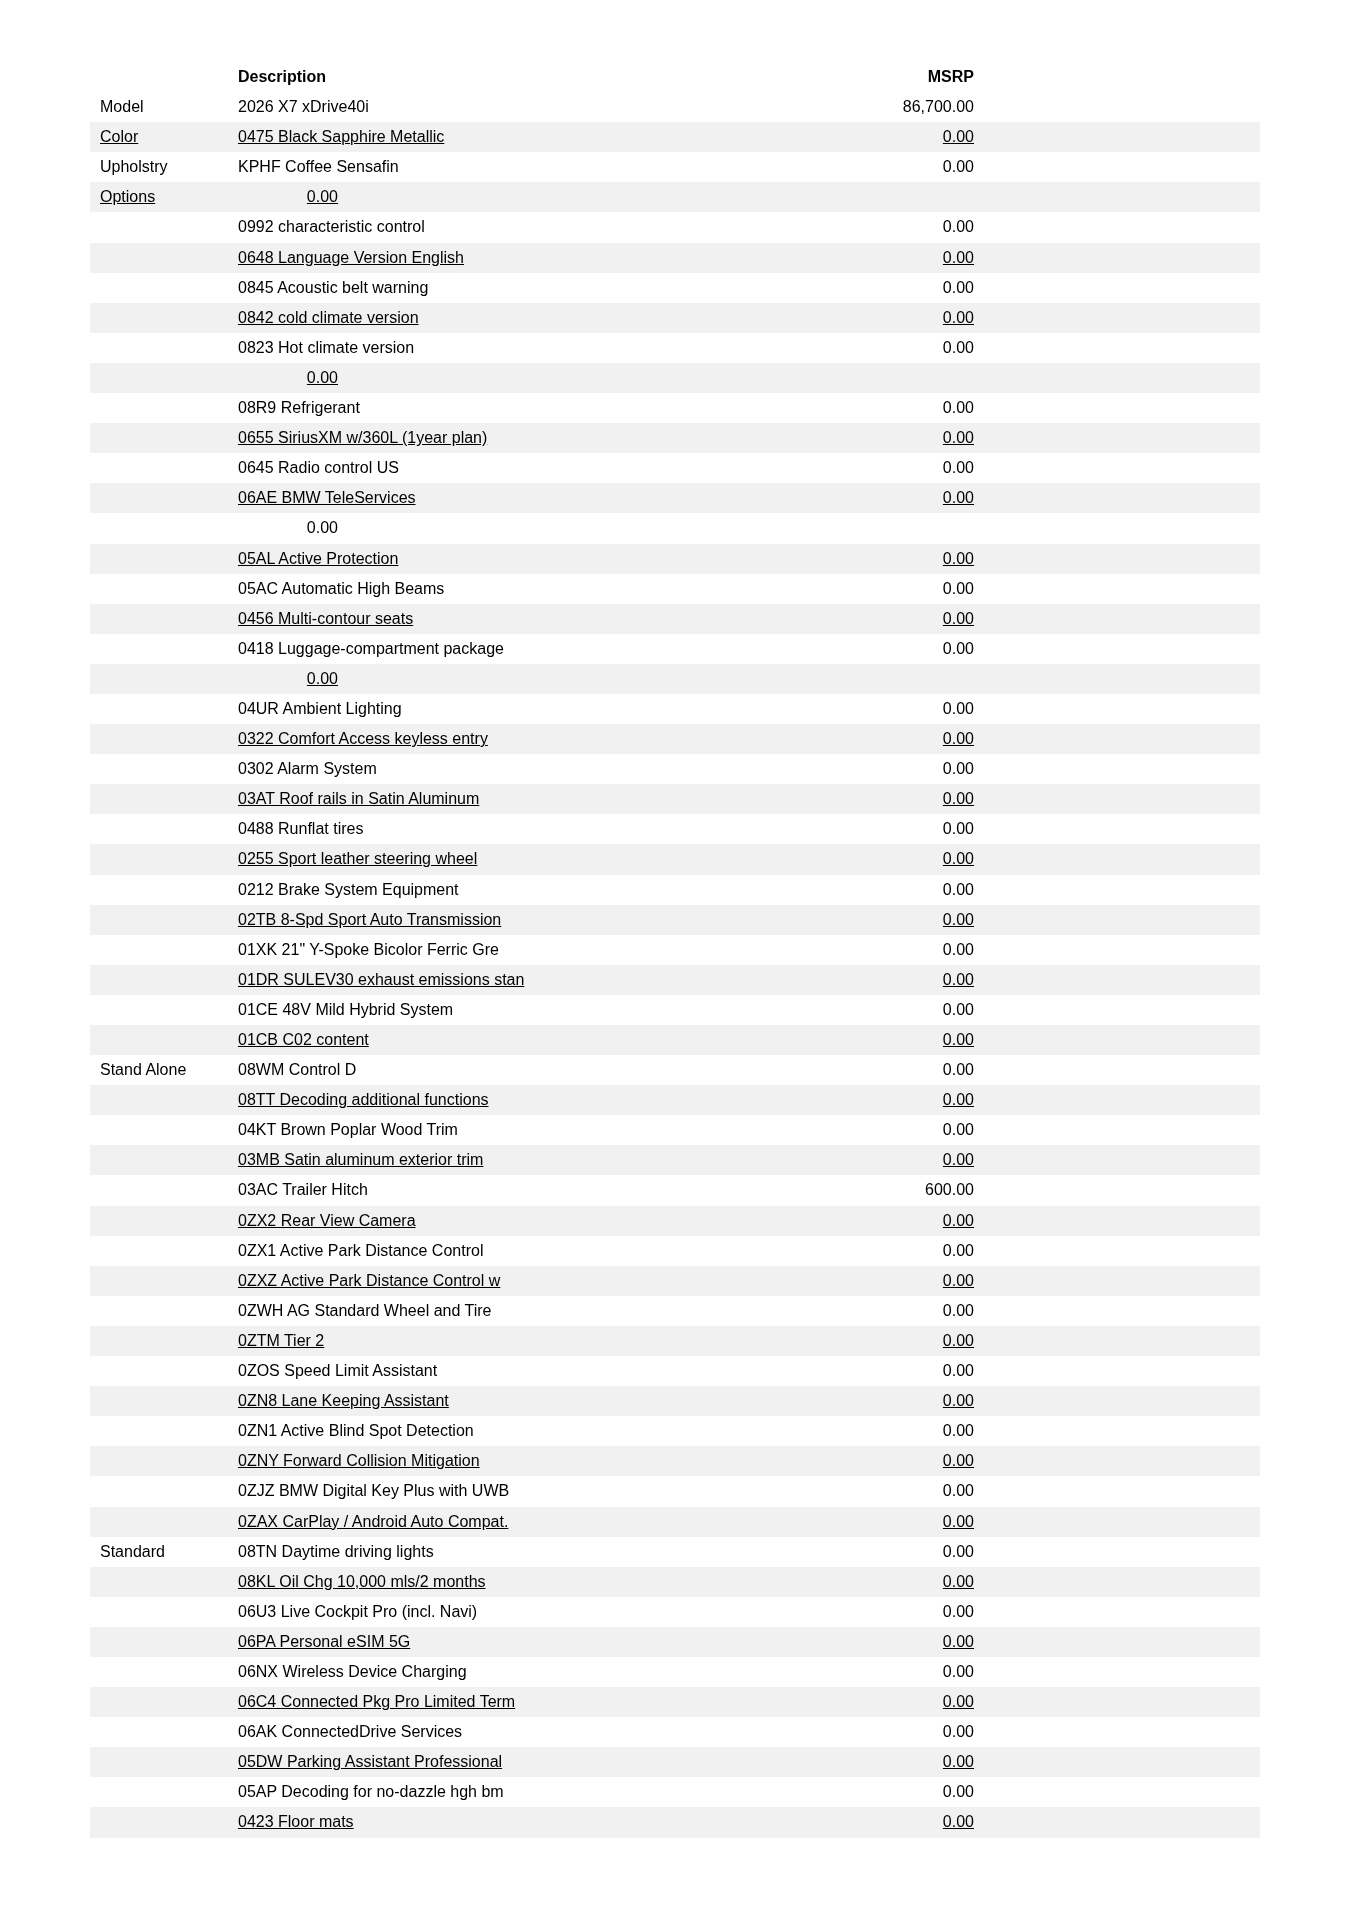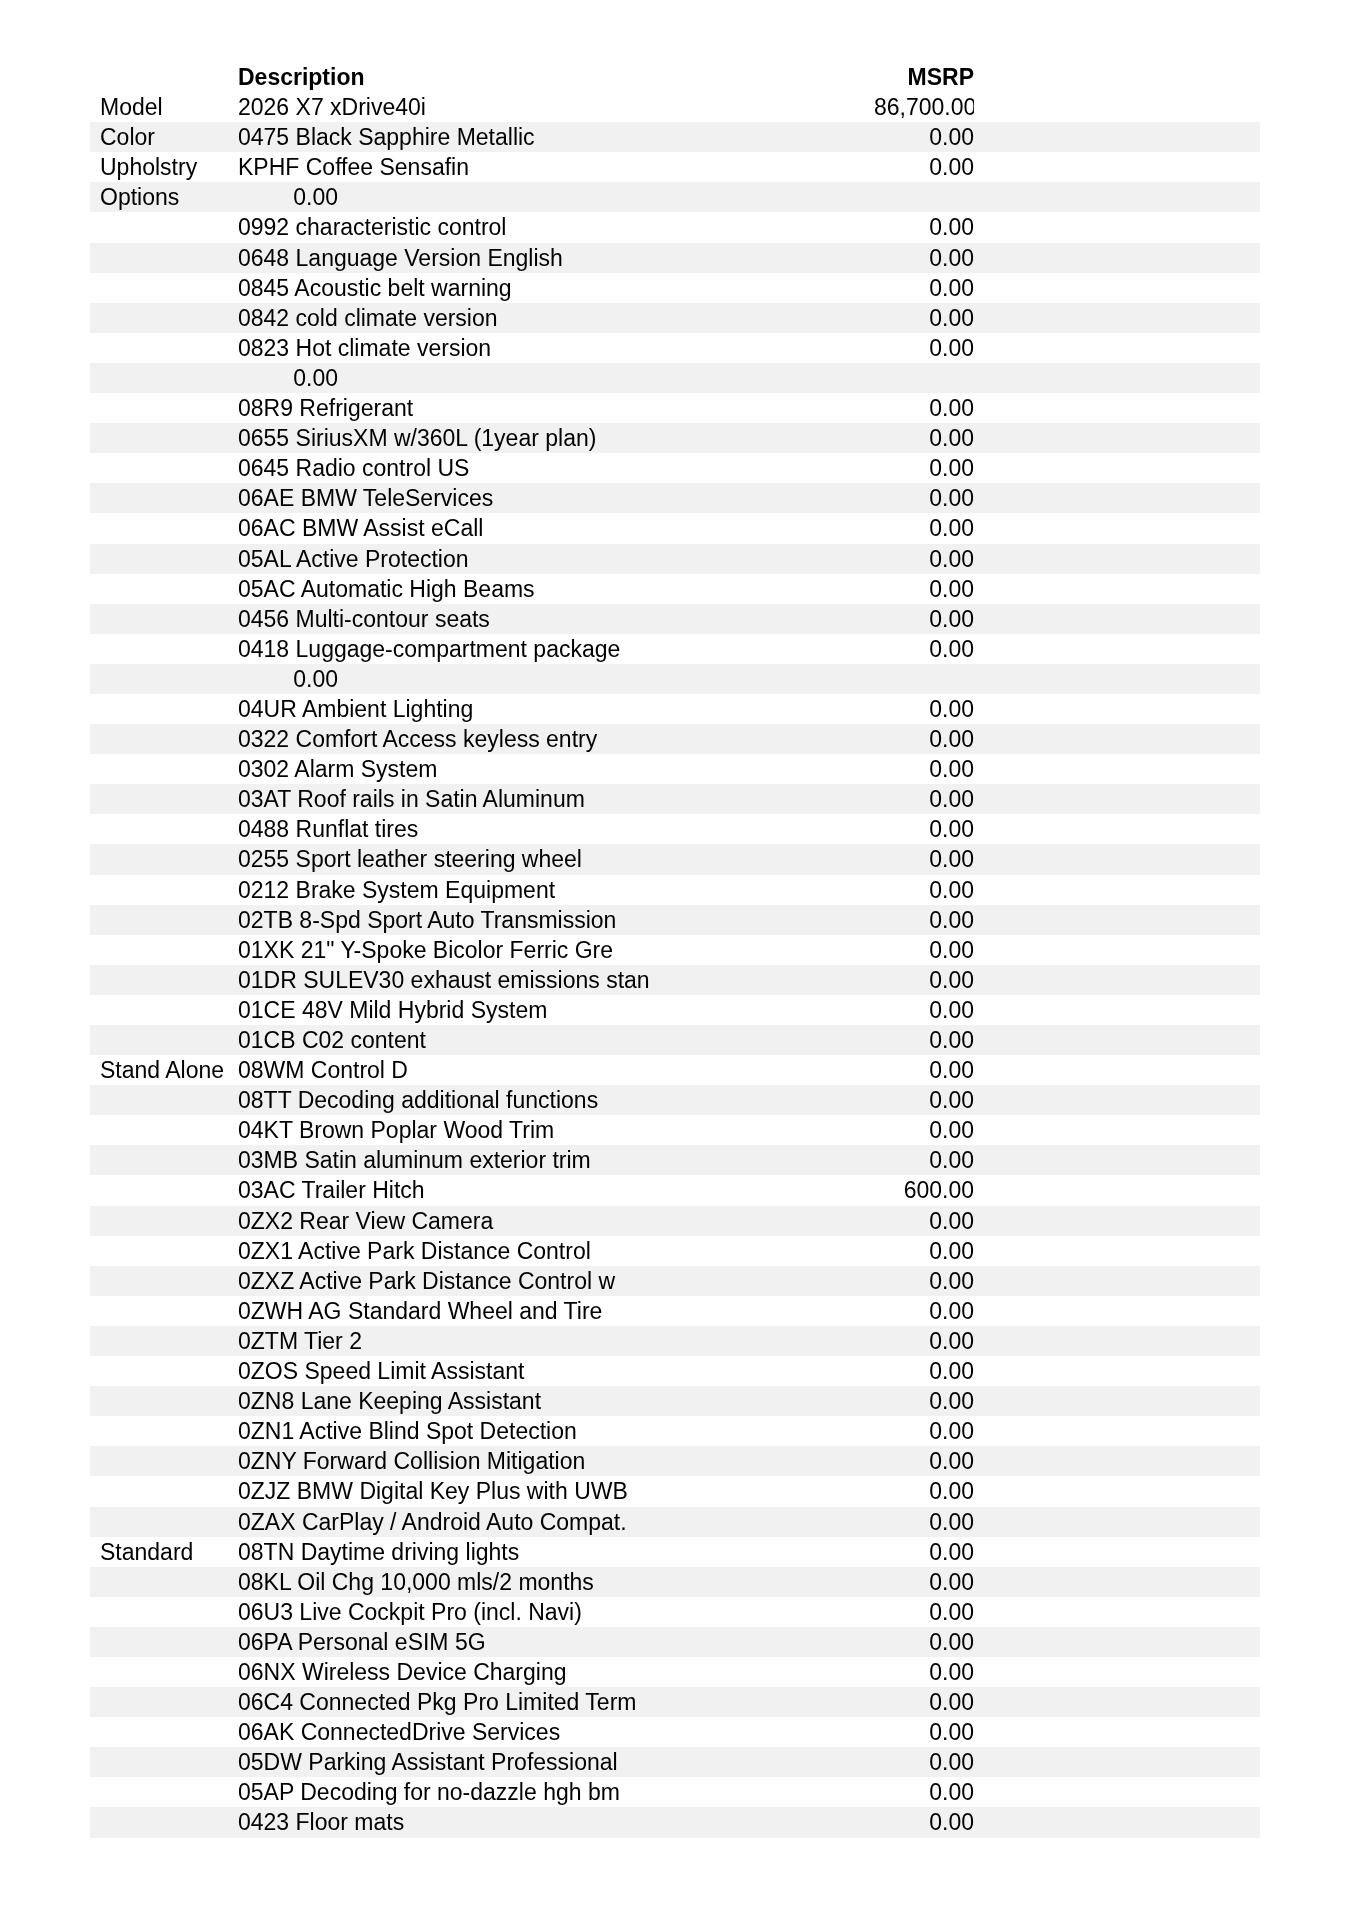--- a/index.html
+++ b/index.html
@@ -23,24 +23,24 @@
   .options-table {
     position: absolute;
     left: 90px;
     top: 62px;
     width: 1170px;
   }
   .t-row {
     display: flex;
     align-items: center;
     height: 30.1px;
-    font-size: 23px;
+    font-size: 16px;
     line-height: 30.1px;
   }
-  .t-row.striped { background: var(--stripe); }
+  .t-row.striped { background: var(--stripe); text-decoration: underline; }
   .cell {
     white-space: nowrap;
     overflow: hidden;
   }
   .cell.cat  { width: 148px; padding-left: 10px; }
   .cell.desc { width: 636px; }
   .cell.msrp { width: 100px; text-align: right; }
   .cell.endpad { width: 286px; }
   .header-row .desc,
   .header-row .msrp { font-weight: bold; }
@@ -134,21 +134,20 @@
           <div class="cell endpad"></div>
         </div>
         <div class="t-row striped">
           <div class="cell cat"></div>
           <div class="cell desc">06AE BMW TeleServices</div>
           <div class="cell msrp">0.00</div>
           <div class="cell endpad"></div>
         </div>
         <div class="t-row">
           <div class="cell cat"></div>
-          <div class="cell desc">06AC BMW Assist eCall</div>
           <div class="cell msrp">0.00</div>
           <div class="cell endpad"></div>
         </div>
         <div class="t-row striped">
           <div class="cell cat"></div>
           <div class="cell desc">05AL Active Protection</div>
           <div class="cell msrp">0.00</div>
           <div class="cell endpad"></div>
         </div>
         <div class="t-row">

